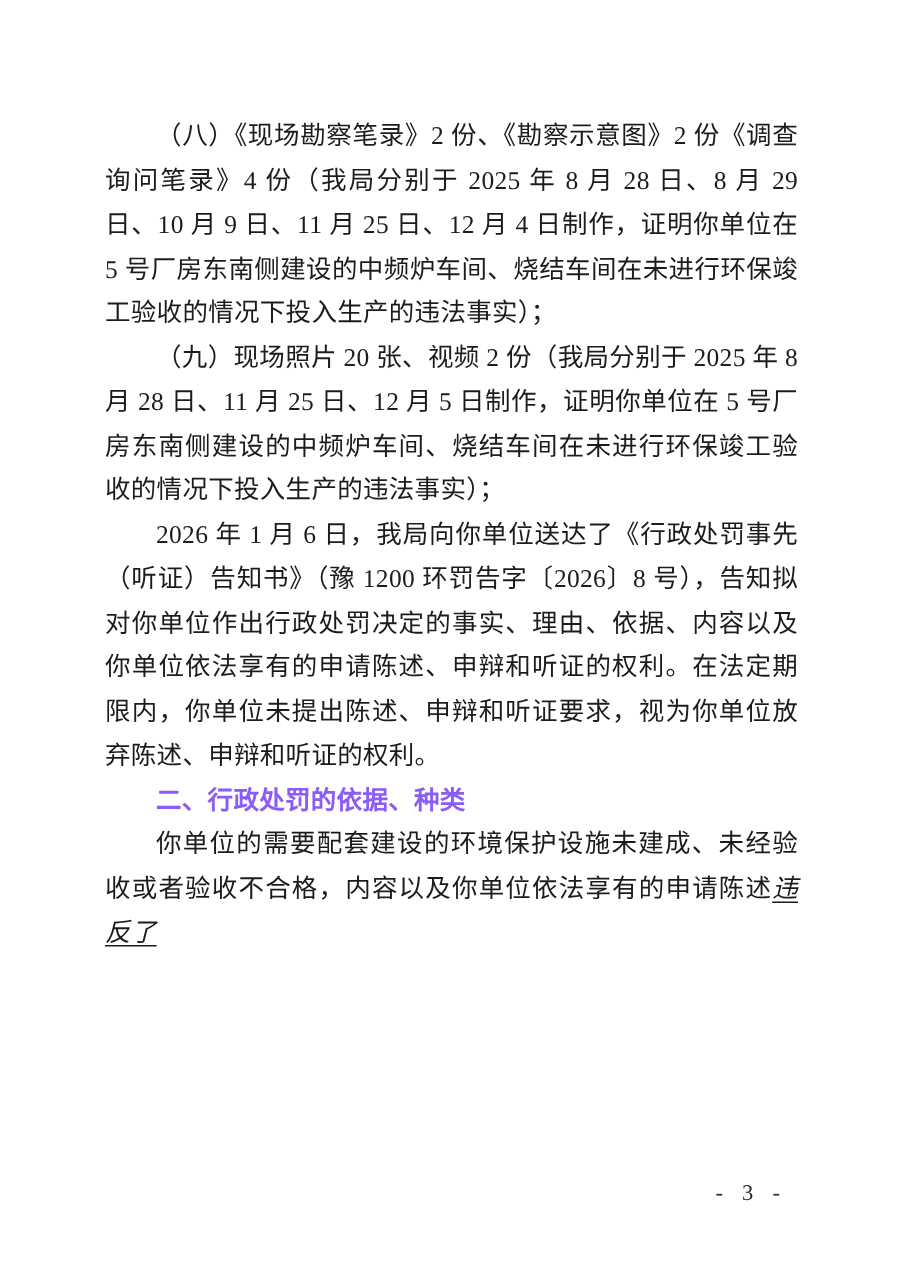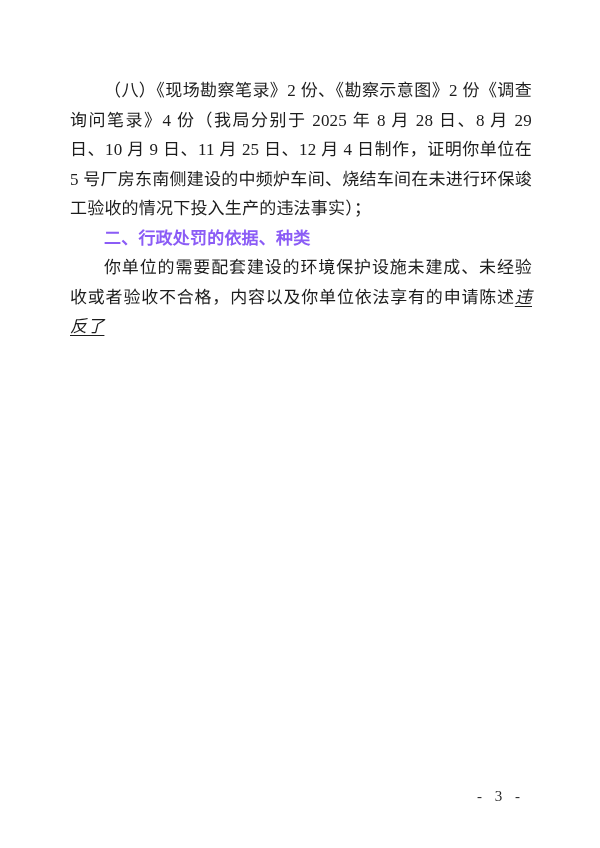--- a/index.html
+++ b/index.html
@@ -62,17 +62,19 @@
     word-spacing: 3px;
     font-family: "Liberation Serif", "DejaVu Serif", serif;
   }
 </style>
 </head>
 <body>
 
 <div class="page">
   <div class="content">
     <p class="para">（八）《现场勘察笔录》2 份、《勘察示意图》2 份《调查询问笔录》4 份（我局分别于 2025 年 8 月 28 日、8 月 29 日、10 月 9 日、11 月 25 日、12 月 4 日制作，证明你单位在 5 号厂房东南侧建设的中频炉车间、烧结车间在未进行环保竣工验收的情况下投入生产的违法事实）；</p>
+    <p class="para">（九）现场照片 20 张、视频 2 份（我局分别于 2025 年 8 月 28 日、11 月 25 日、12 月 5 日制作，证明你单位在 5 号厂房东南侧建设的中频炉车间、烧结车间在未进行环保竣工验收的情况下投入生产的违法事实）；</p>
+    <p class="para">2026 年 1 月 6 日，我局向你单位送达了《行政处罚事先（听证）告知书》（豫 1200 环罚告字〔2026〕8 号），告知拟对你单位作出行政处罚决定的事实、理由、依据、内容以及你单位依法享有的申请陈述、申辩和听证的权利。在法定期限内，你单位未提出陈述、申辩和听证要求，视为你单位放弃陈述、申辩和听证的权利。</p>
     <h2 class="heading">二、行政处罚的依据、种类</h2>
     <p class="para"><span>你单位的需要配套建设的环境保护设施未建成、未经验收或者验收不合格，内容以及你单位依法享有的申请陈述</span><span class="underlined">违反了</span></p>
   </div>
   <div class="page-number">- 3 -</div>
 </div>
 
 </body></html>

